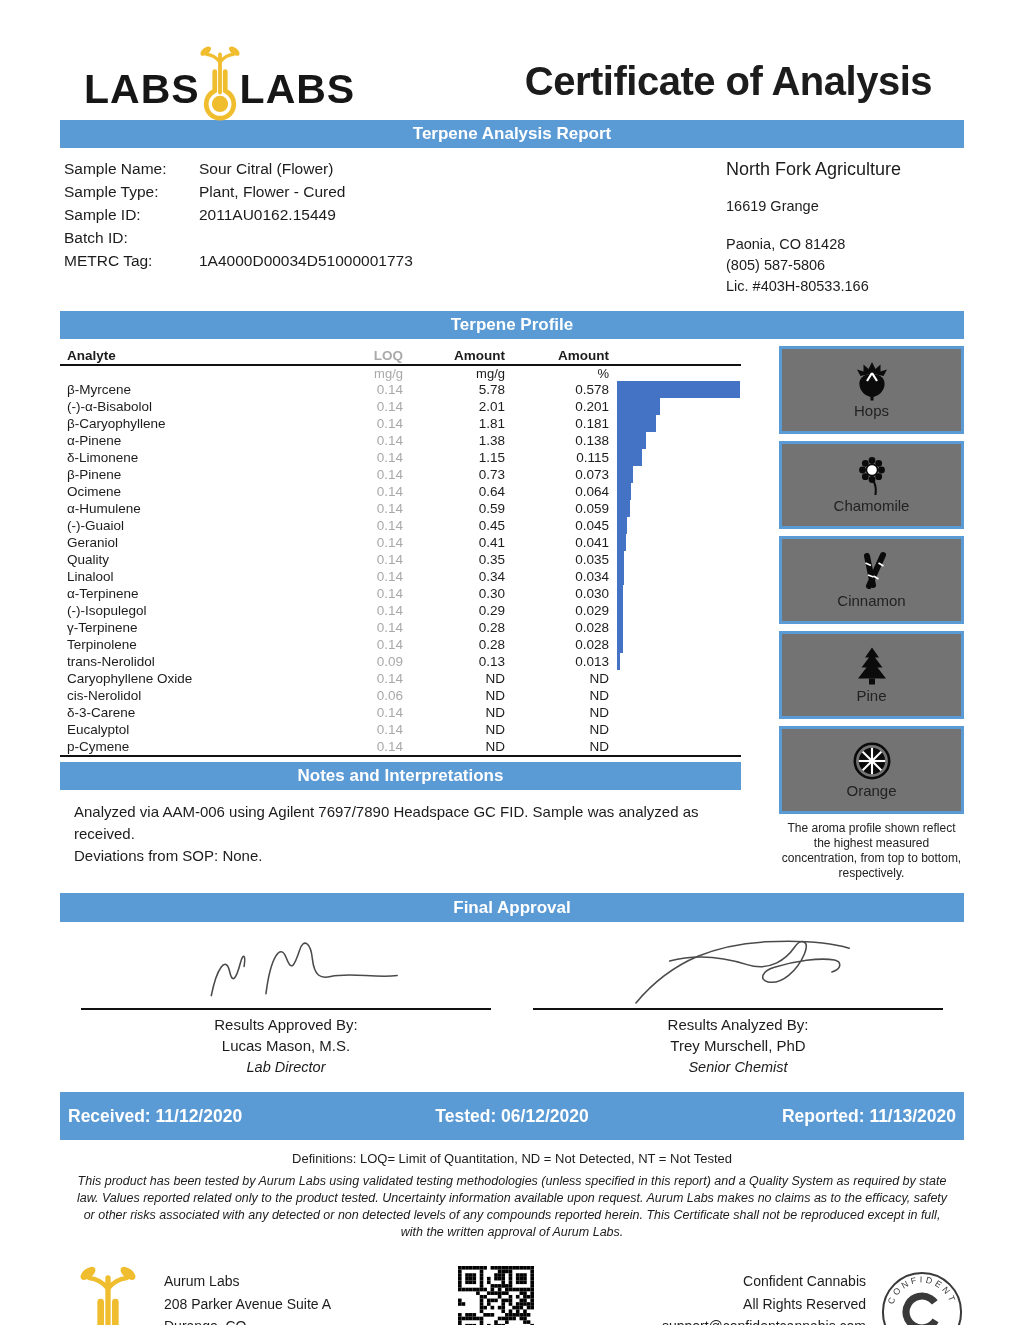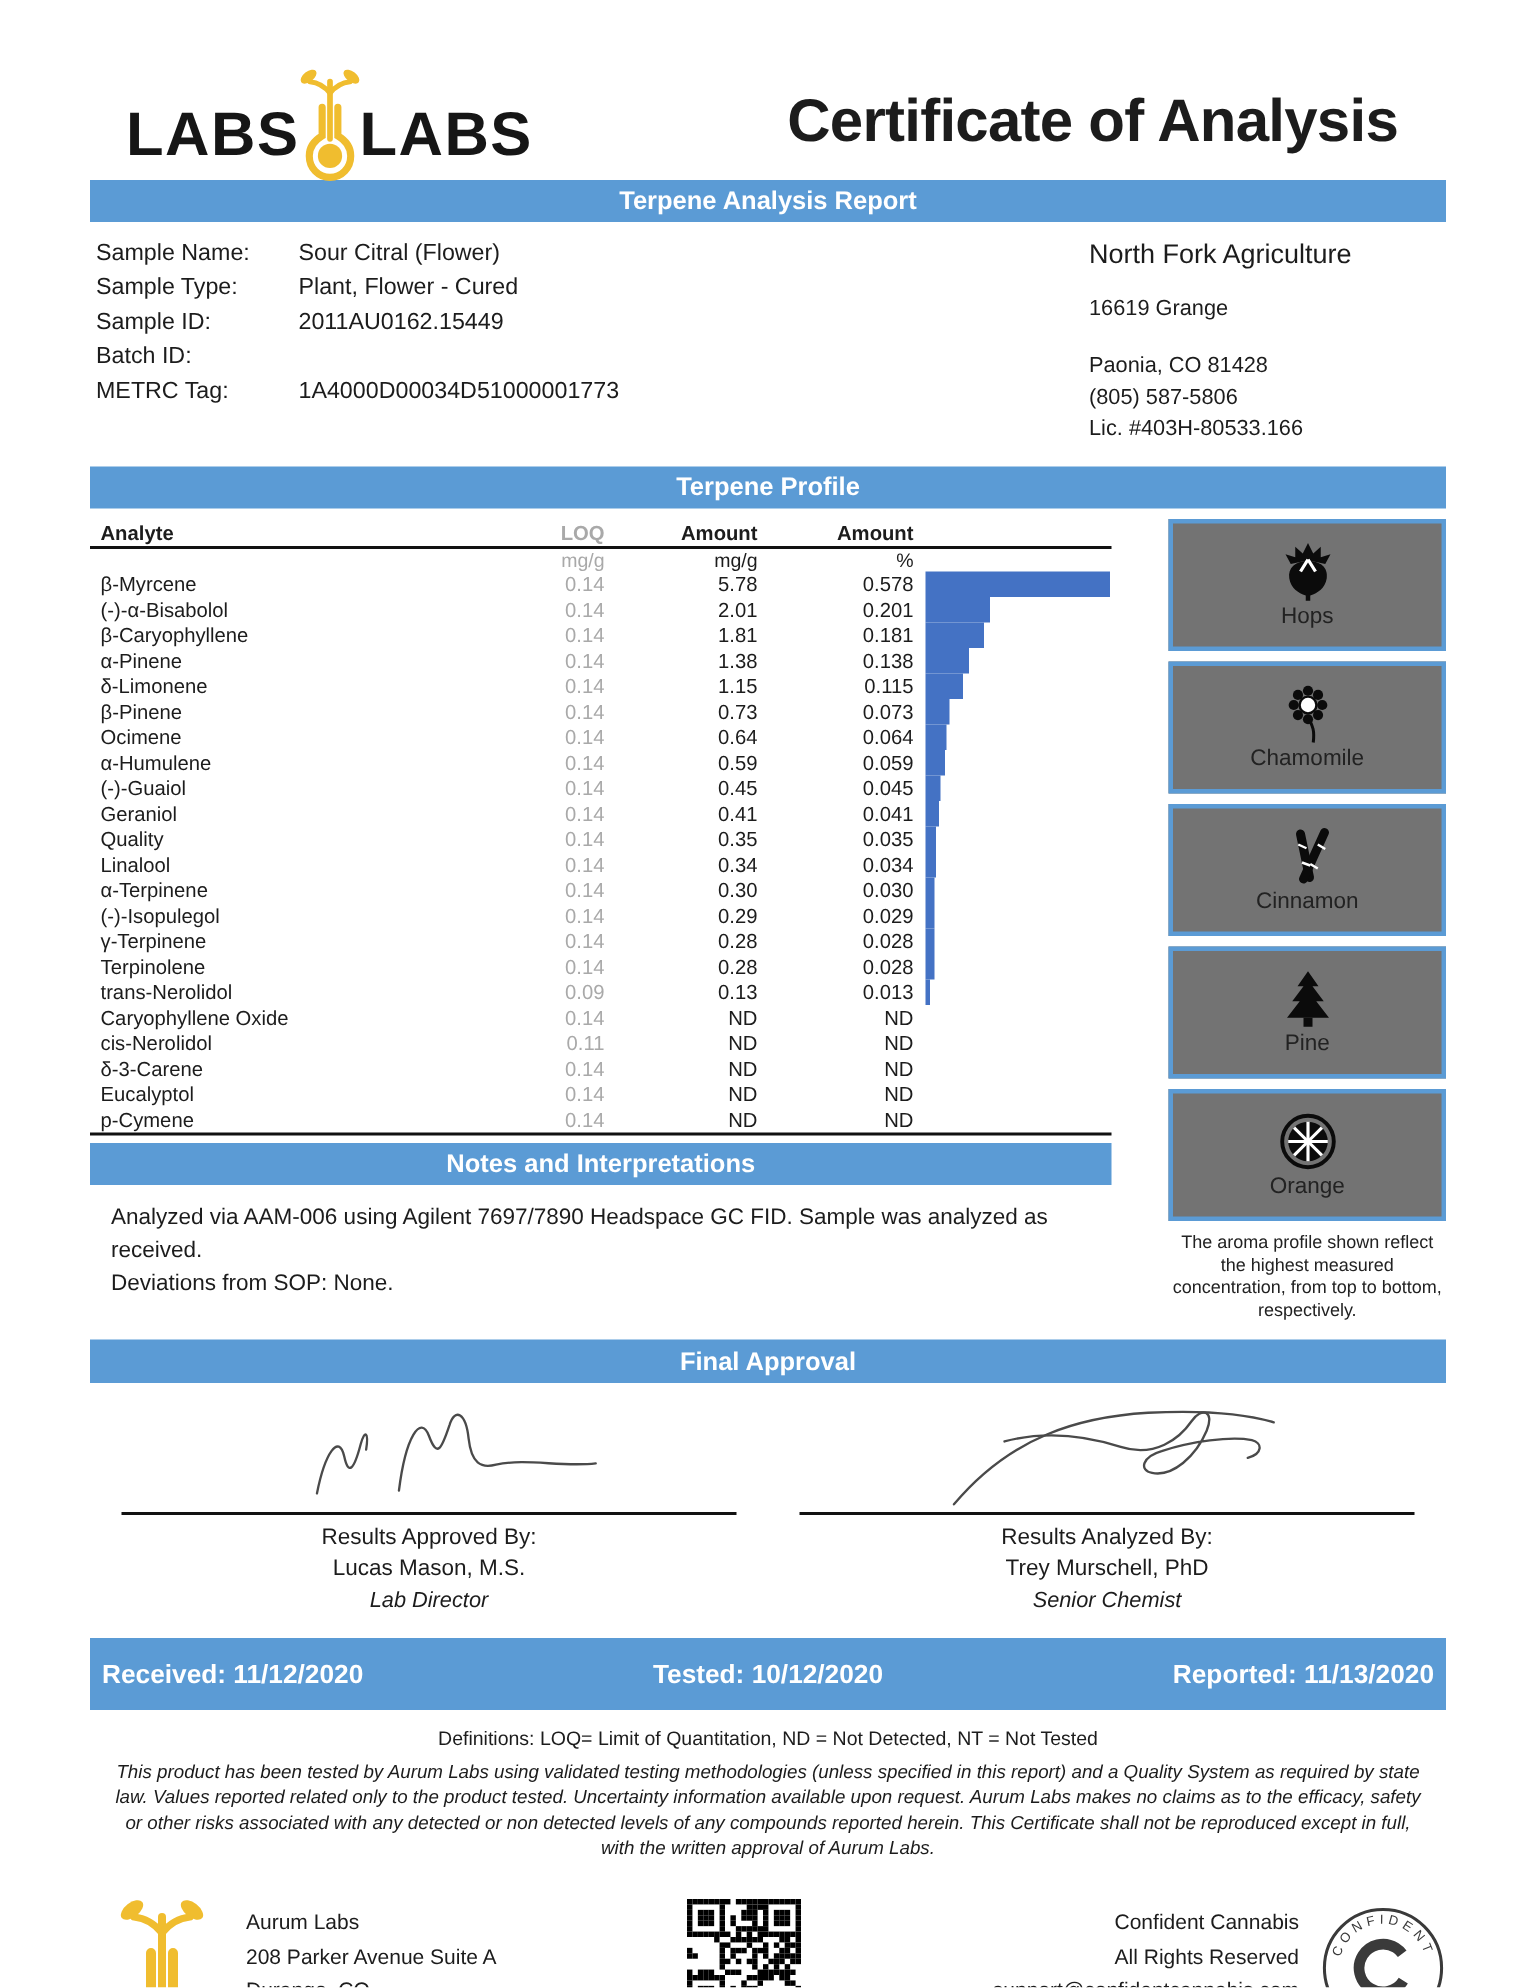--- a/index.html
+++ b/index.html
@@ -356,21 +356,21 @@
     <span class="c2 loq">0.14</span>
     <span class="c3">ND</span>
     <span class="c4">ND</span>
     <span class="barcell">
       
     </span>
   </div>
 
   <div class="trow">
     <span class="c1">cis-Nerolidol</span>
-    <span class="c2 loq">0.11</span>
+    <span class="c2 loq">0.06</span>
     <span class="c3">ND</span>
     <span class="c4">ND</span>
     <span class="barcell">
       
     </span>
   </div>
 
   <div class="trow">
     <span class="c1">δ-3-Carene</span>
     <span class="c2 loq">0.14</span>
@@ -524,21 +524,21 @@
         </div>
         <div class="sigline"></div>
         <div class="siglbl">Results Analyzed By:</div>
         <div class="signame">Trey Murschell, PhD</div>
         <div class="sigrole">Senior Chemist</div>
       </div>
     </div>
 
     <div class="dates">
       <span class="d-l">Received: 11/12/2020</span>
-      <span class="d-c">Tested: 10/12/2020</span>
+      <span class="d-c">Tested: 06/12/2020</span>
       <span class="d-r">Reported: 11/13/2020</span>
     </div>
 
     <div class="defs">Definitions: LOQ= Limit of Quantitation, ND = Not Detected, NT = Not Tested</div>
     <div class="disclaimer">This product has been tested by Aurum Labs using validated testing methodologies (unless specified in this report) and a Quality System as required by state law. Values reported related only to the product tested. Uncertainty information available upon request. Aurum Labs makes no claims as to the efficacy, safety or other risks associated with any detected or non detected levels of any compounds reported herein. This Certificate shall not be reproduced except in full, with the written approval of Aurum Labs.</div>
 
     <div class="footer">
       <div class="f-logo">
   <svg viewBox="0 0 44 84" xmlns="http://www.w3.org/2000/svg">
     <g stroke="#f0bd2f" fill="none" stroke-linecap="round">

